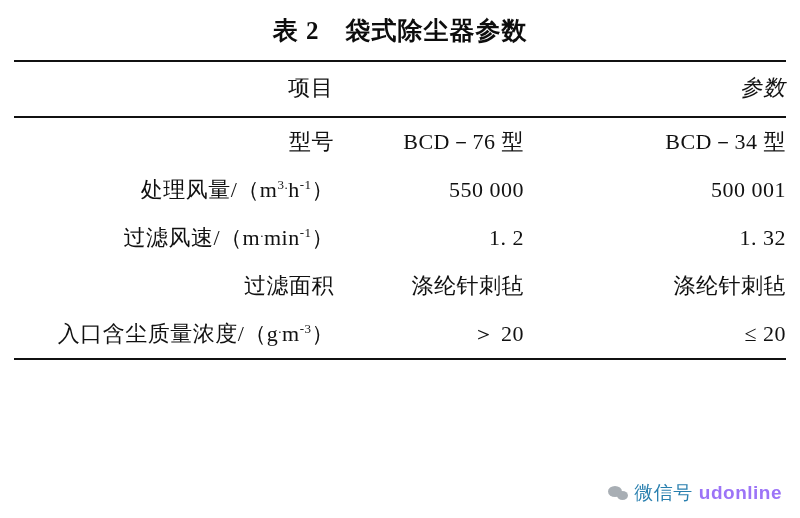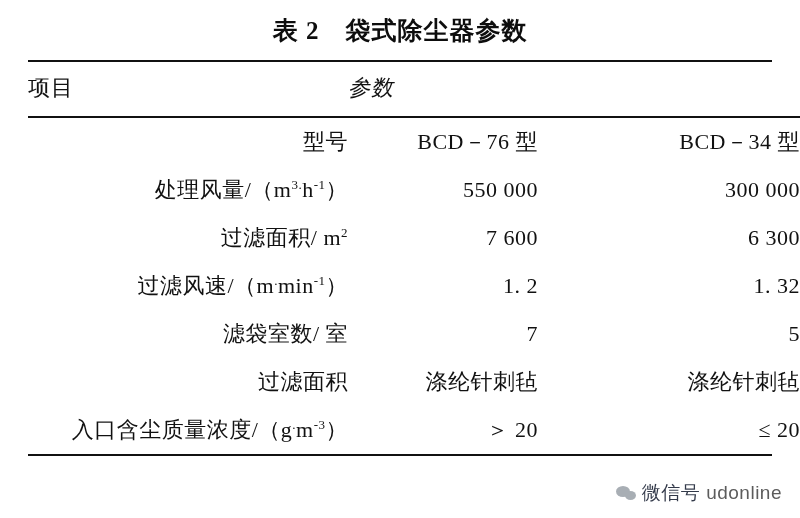--- a/index.html
+++ b/index.html
@@ -13,21 +13,21 @@
     font-family: "Liberation Serif", serif;
     color: #111111;
     overflow: hidden;
     position: relative;
   }
   .page {
     position: relative;
     width: 800px;
     height: 518px;
     box-sizing: border-box;
-    padding: 0 28px;
+    padding: 0 14px;
   }
   .table-title {
     text-align: center;
     font-size: 25px;
     font-weight: bold;
     letter-spacing: 1px;
     padding-top: 14px;
     padding-bottom: 13px;
     color: #0d0d0d;
     white-space: pre;
@@ -47,21 +47,21 @@
     vertical-align: middle;
     font-weight: normal;
   }
   .col-item { width: 320px; }
   .col-v1 { width: 190px; }
   .col-v2 { width: 262px; }
 
   .head-row td {
     height: 52px;
     font-size: 22px;
-    text-align: left;
+    text-align: right;
     letter-spacing: 1px;
   }
   .head-item { text-align: center; }
   .head-param { text-align: center; font-style: italic; }
 
   .body-row td {
     height: 48px;
     font-size: 22px;
     letter-spacing: 0.5px;
   }
@@ -108,22 +108,22 @@
     position: absolute;
     background: #9aa1a8;
     border-radius: 50%;
   }
   .wm-icon:before {
     width: 14px; height: 11px; left: 0; top: 1px;
   }
   .wm-icon:after {
     width: 11px; height: 9px; right: 0; top: 6px;
   }
-  .wm-text-dark { color: #0f172a; }
-  .wm-text-light { color: #404040; }
+  .wm-text-dark { color: #0369a1; }
+  .wm-text-light { color: #8b5cf6; font-weight: bold; }
 </style>
 </head>
 <body>
 
 <div class="page">
 
   <div class="table-title">表 2　袋式除尘器参数</div>
 
   <div class="rule"></div>
 
@@ -143,36 +143,26 @@
       </tr>
 
       <tr class="body-row">
         <td class="cell-item">型号</td>
         <td class="cell-val">BCD－76 型</td>
         <td class="cell-val">BCD－34 型</td>
       </tr>
       <tr class="body-row">
         <td class="cell-item">处理风量/（m<sup>3</sup><sup>.</sup>h<sup>-1</sup>）</td>
         <td class="cell-val">550 000</td>
-        <td class="cell-val">300 000</td>
-      </tr>
-      <tr class="body-row">
-        <td class="cell-item">过滤面积/ m<sup>2</sup></td>
-        <td class="cell-val">7 600</td>
-        <td class="cell-val">6 300</td>
+        <td class="cell-val">500 001</td>
       </tr>
       <tr class="body-row">
         <td class="cell-item">过滤风速/（m<sup>.</sup>min<sup>-1</sup>）</td>
         <td class="cell-val">1. 2</td>
         <td class="cell-val">1. 32</td>
-      </tr>
-      <tr class="body-row">
-        <td class="cell-item">滤袋室数/ 室</td>
-        <td class="cell-val">7</td>
-        <td class="cell-val">5</td>
       </tr>
       <tr class="body-row">
         <td class="cell-item">过滤面积</td>
         <td class="cell-val">涤纶针刺毡</td>
         <td class="cell-val">涤纶针刺毡</td>
       </tr>
       <tr class="body-row">
         <td class="cell-item">入口含尘质量浓度/（g<sup>.</sup>m<sup>-3</sup>）</td>
         <td class="cell-val">＞ 20</td>
         <td class="cell-val">≤ 20</td>

